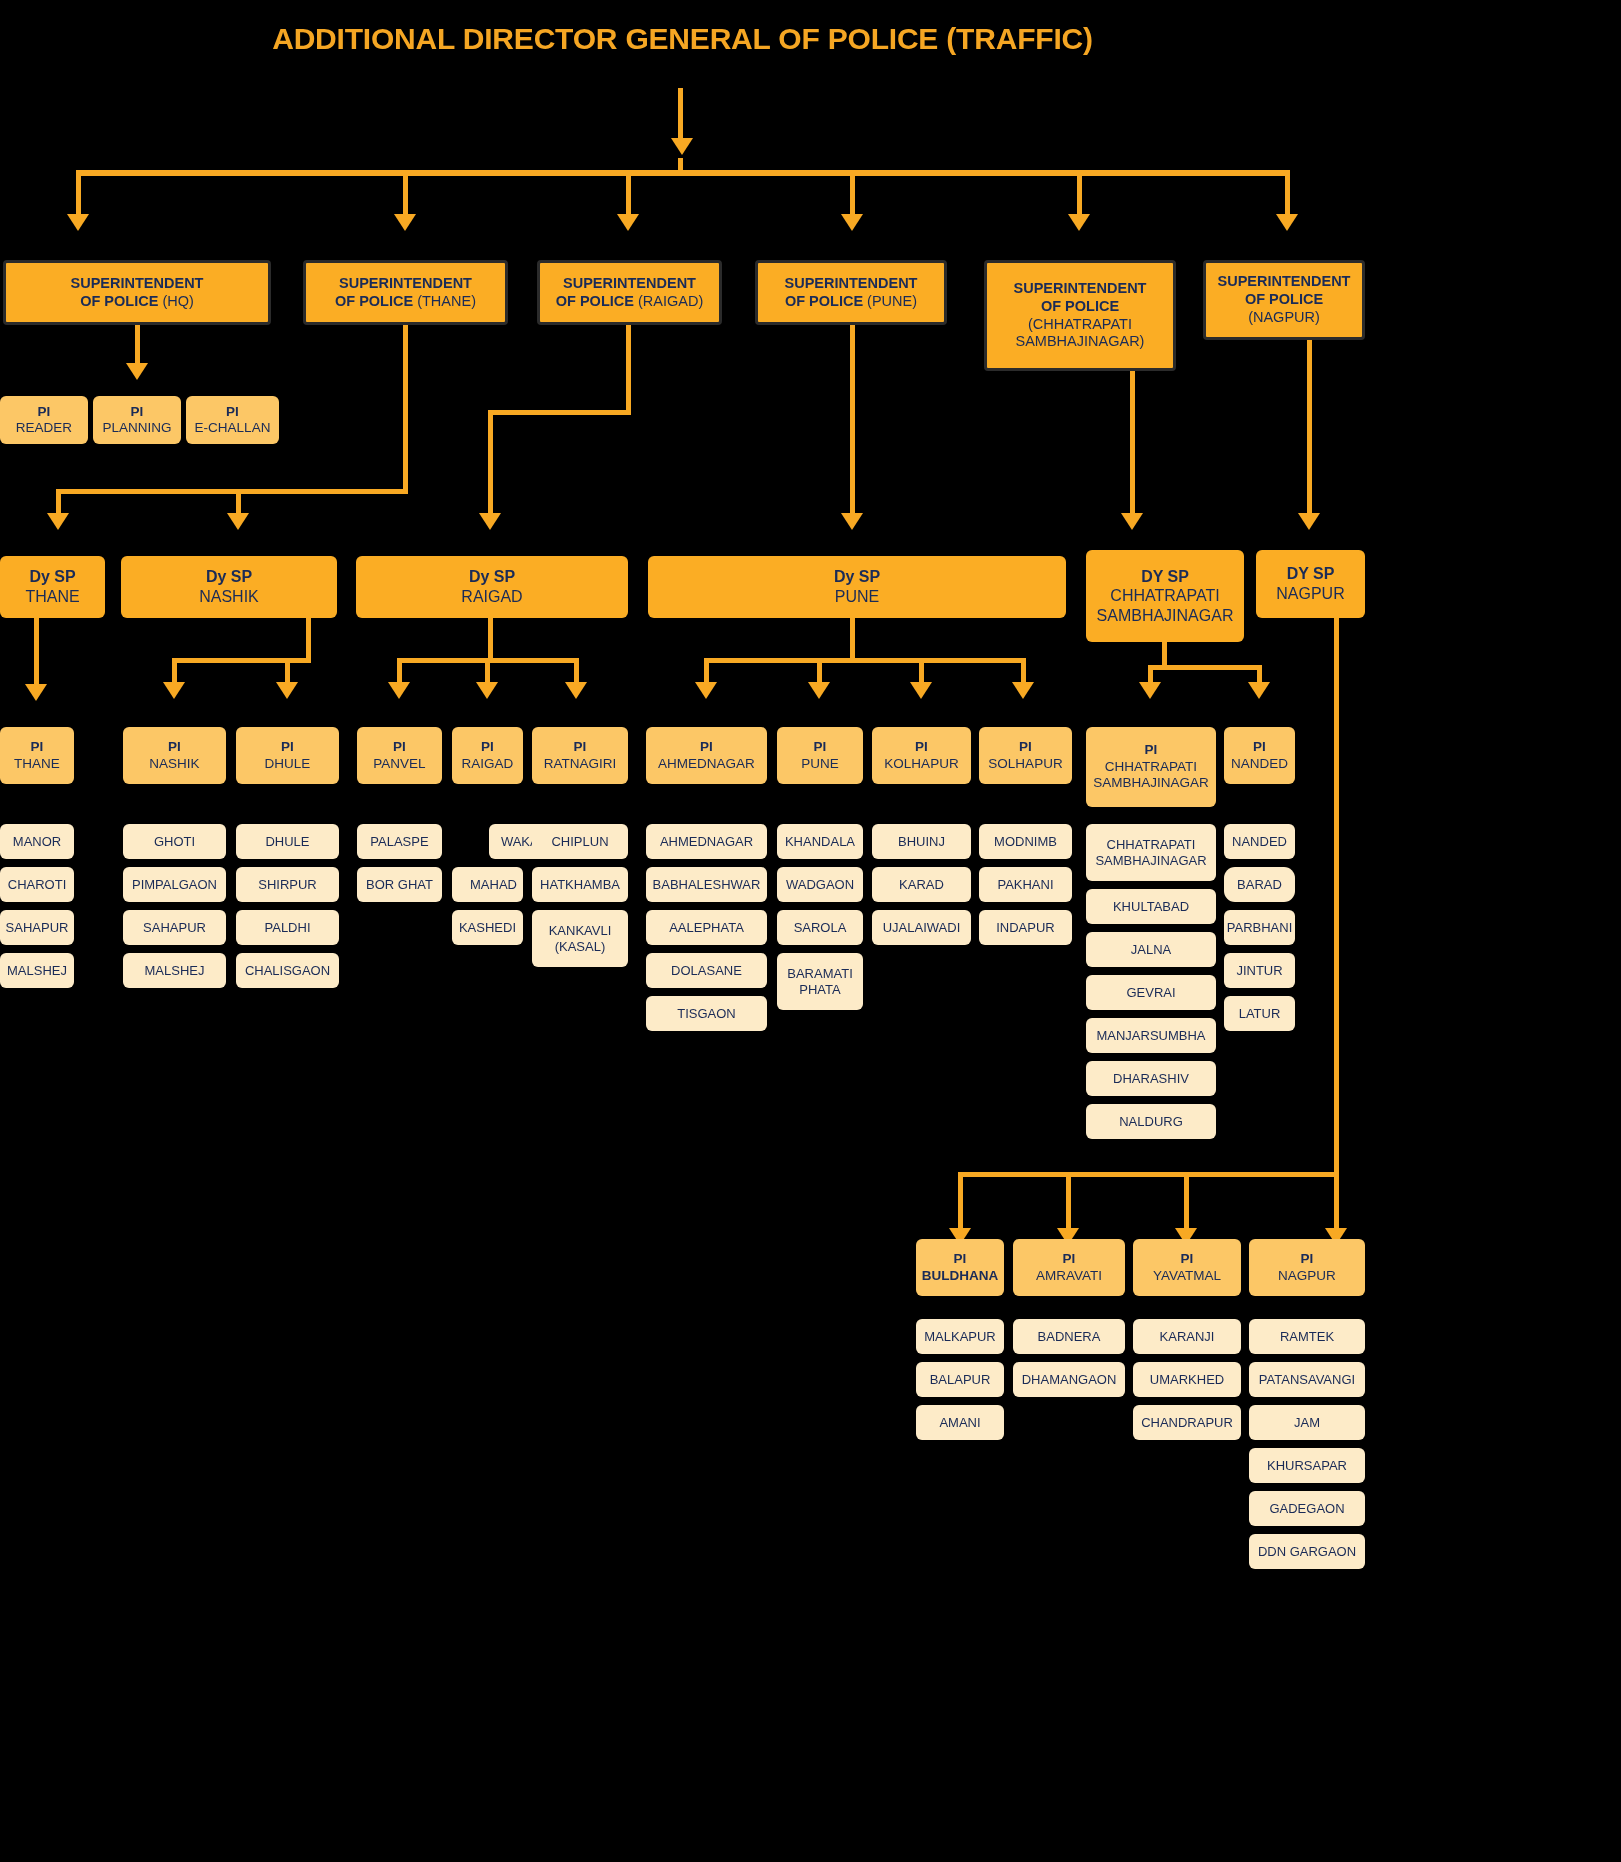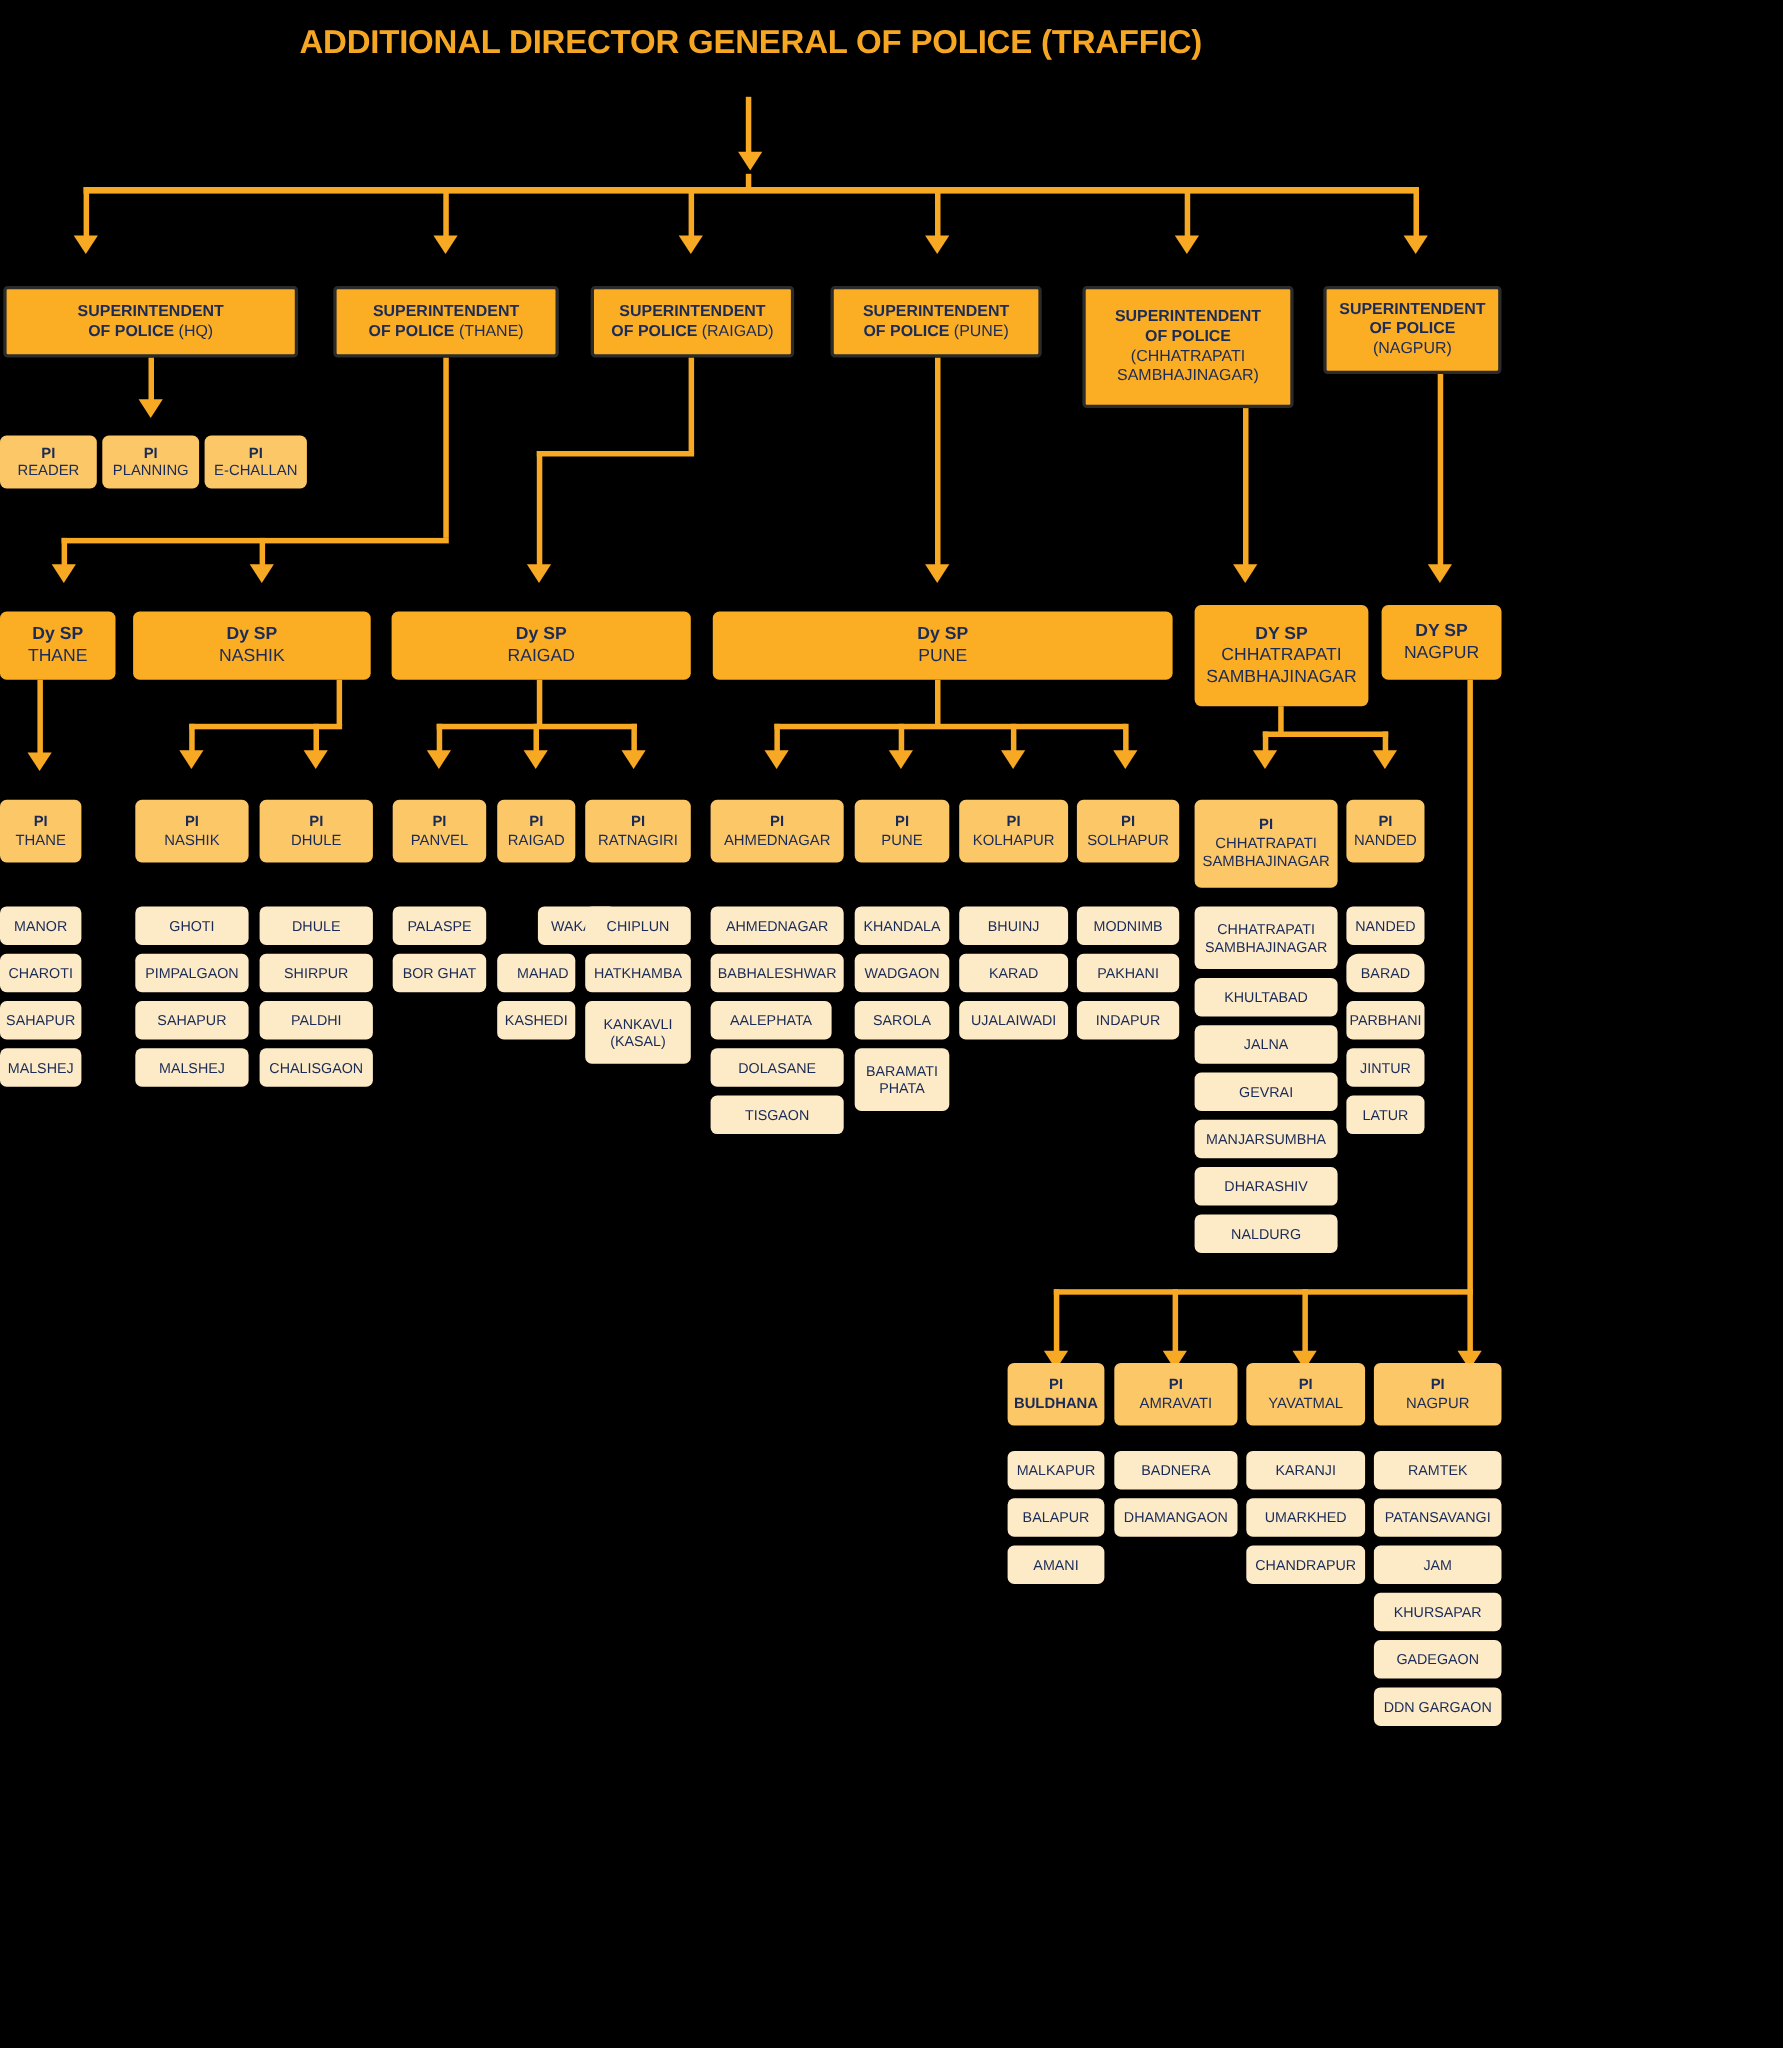--- a/index.html
+++ b/index.html
@@ -342,21 +342,21 @@
       <div class="city-box" style="left: 357px; top: 824px; width: 85px; height: 35px;">PALASPE</div>
       <div class="city-box" style="left: 357px; top: 867px; width: 85px; height: 35px;">BOR GHAT</div>
       <div class="city-box" style="left: 452px; top: 824px; width: 71px; height: 35px; margin-left: 37px;">WAKAN</div>
       <div class="city-box" style="left: 452px; top: 867px; width: 71px; height: 35px; padding-left: 16px;">MAHAD</div>
       <div class="city-box" style="left: 452px; top: 910px; width: 71px; height: 35px;">KASHEDI</div>
       <div class="city-box" style="left: 532px; top: 824px; width: 96px; height: 35px;">CHIPLUN</div>
       <div class="city-box" style="left: 532px; top: 867px; width: 96px; height: 35px;">HATKHAMBA</div>
       <div class="city-box" style="left: 532px; top: 910px; width: 96px; height: 57px;">KANKAVLI (KASAL)</div>
       <div class="city-box" style="left: 646px; top: 824px; width: 121px; height: 35px;">AHMEDNAGAR</div>
       <div class="city-box" style="left: 646px; top: 867px; width: 121px; height: 35px;">BABHALESHWAR</div>
-      <div class="city-box" style="left: 646px; top: 910px; width: 110px; height: 35px;">AALEPHATA</div>
+      <div class="city-box" style="left: 646px; top: 910px; width: 121px; height: 35px;">AALEPHATA</div>
       <div class="city-box" style="left: 646px; top: 953px; width: 121px; height: 35px;">DOLASANE</div>
       <div class="city-box" style="left: 646px; top: 996px; width: 121px; height: 35px;">TISGAON</div>
       <div class="city-box" style="left: 777px; top: 824px; width: 86px; height: 35px;">KHANDALA</div>
       <div class="city-box" style="left: 777px; top: 867px; width: 86px; height: 35px;">WADGAON</div>
       <div class="city-box" style="left: 777px; top: 910px; width: 86px; height: 35px;">SAROLA</div>
       <div class="city-box" style="left: 777px; top: 953px; width: 86px; height: 57px;">BARAMATI PHATA</div>
       <div class="city-box" style="left: 872px; top: 824px; width: 99px; height: 35px;">BHUINJ</div>
       <div class="city-box" style="left: 872px; top: 867px; width: 99px; height: 35px;">KARAD</div>
       <div class="city-box" style="left: 872px; top: 910px; width: 99px; height: 35px;">UJALAIWADI</div>
       <div class="city-box" style="left: 979px; top: 824px; width: 93px; height: 35px;">MODNIMB</div>

